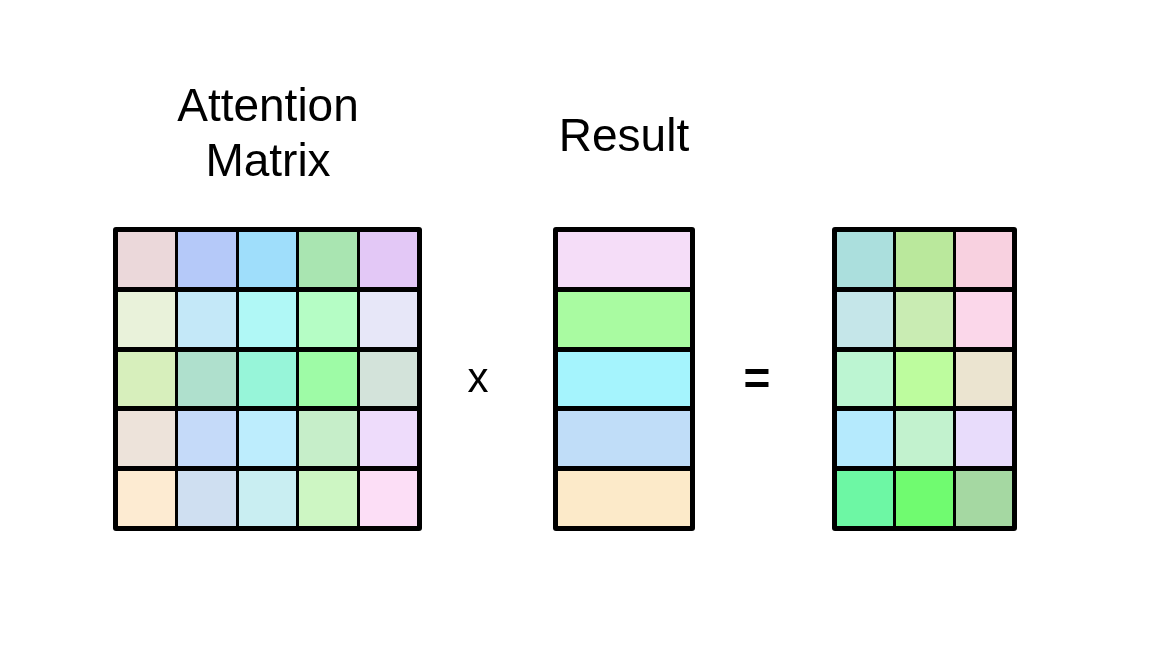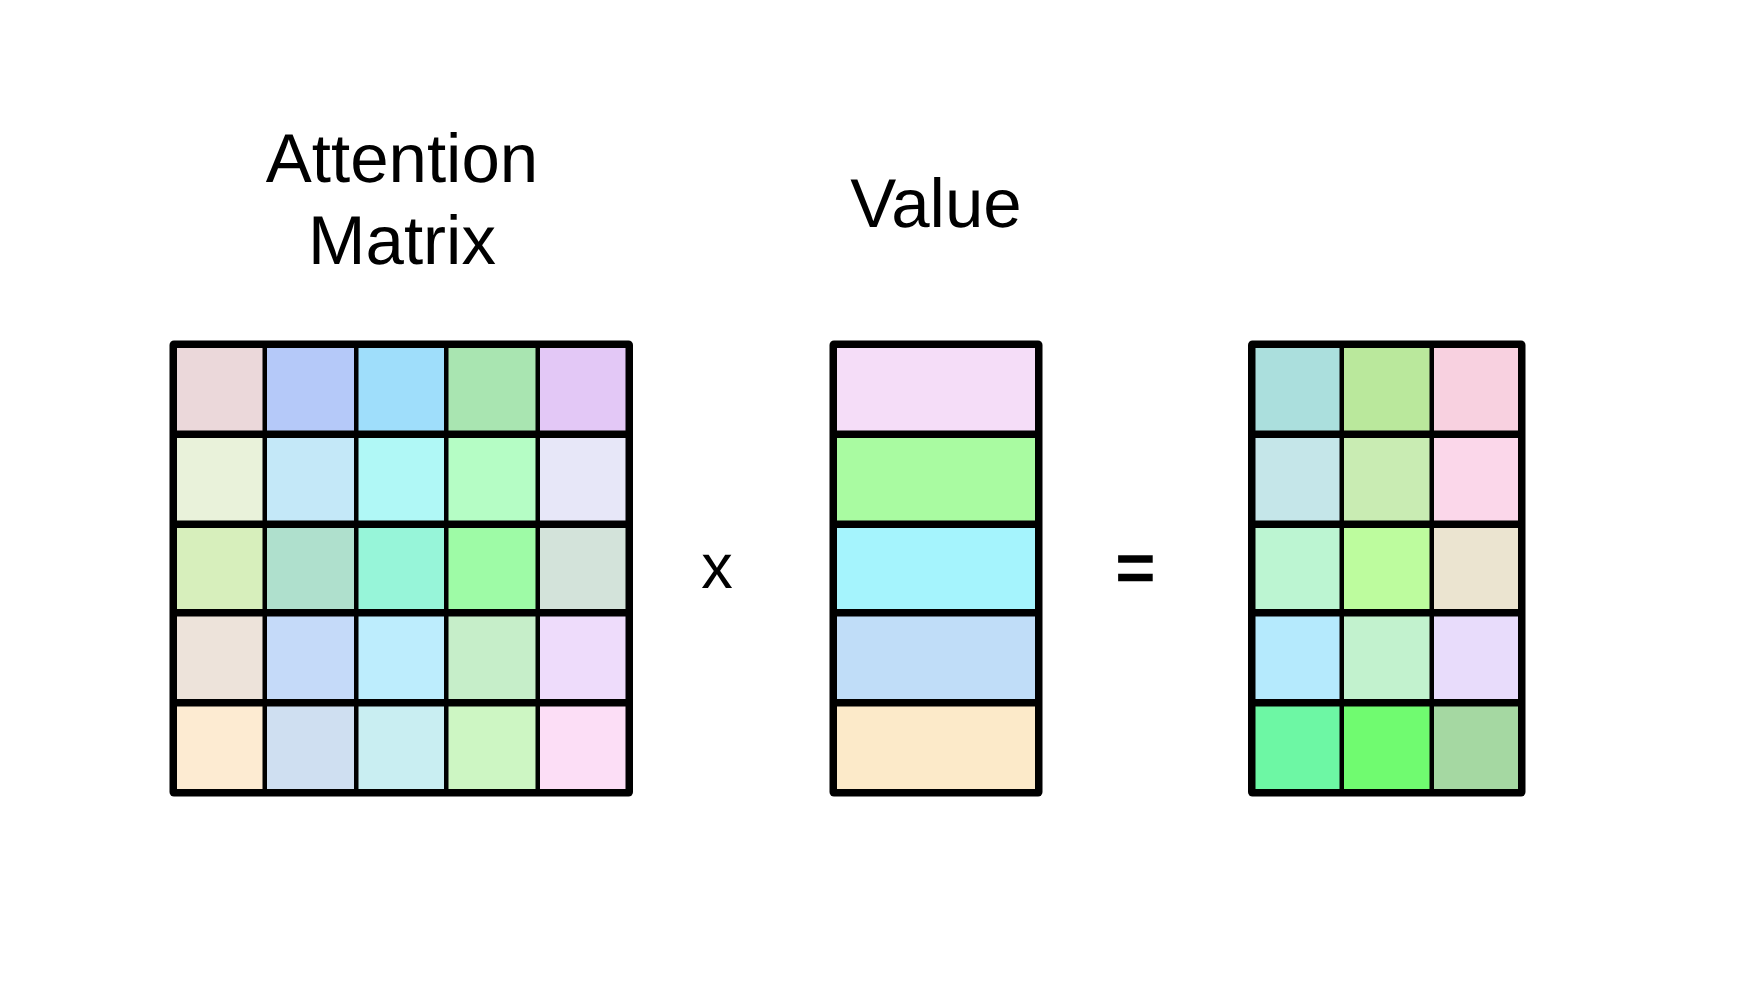--- a/index.html
+++ b/index.html
@@ -60,21 +60,21 @@
   #equals-op   { left: 728px; top: 350px; width: 58px; }
 </style>
 </head>
 <body>
 
 <div class="canvas">
 
   <div id="attention-title" class="diagram-label">Attention
 Matrix</div>
 
-  <div id="value-title" class="diagram-label">Value</div>
+  <div id="value-title" class="diagram-label">Result</div>
 
 
   <div id="attention-grid" class="grid" style="grid-template-columns: repeat(5, 1fr);">
       <div class="cell" style="background: rgb(235, 216, 218);"></div>
       <div class="cell" style="background: rgb(181, 201, 249);"></div>
       <div class="cell" style="background: rgb(159, 222, 251);"></div>
       <div class="cell" style="background: rgb(169, 229, 177);"></div>
       <div class="cell" style="background: rgb(227, 200, 246);"></div>
       <div class="cell" style="background: rgb(233, 242, 218);"></div>
       <div class="cell" style="background: rgb(196, 232, 248);"></div>

